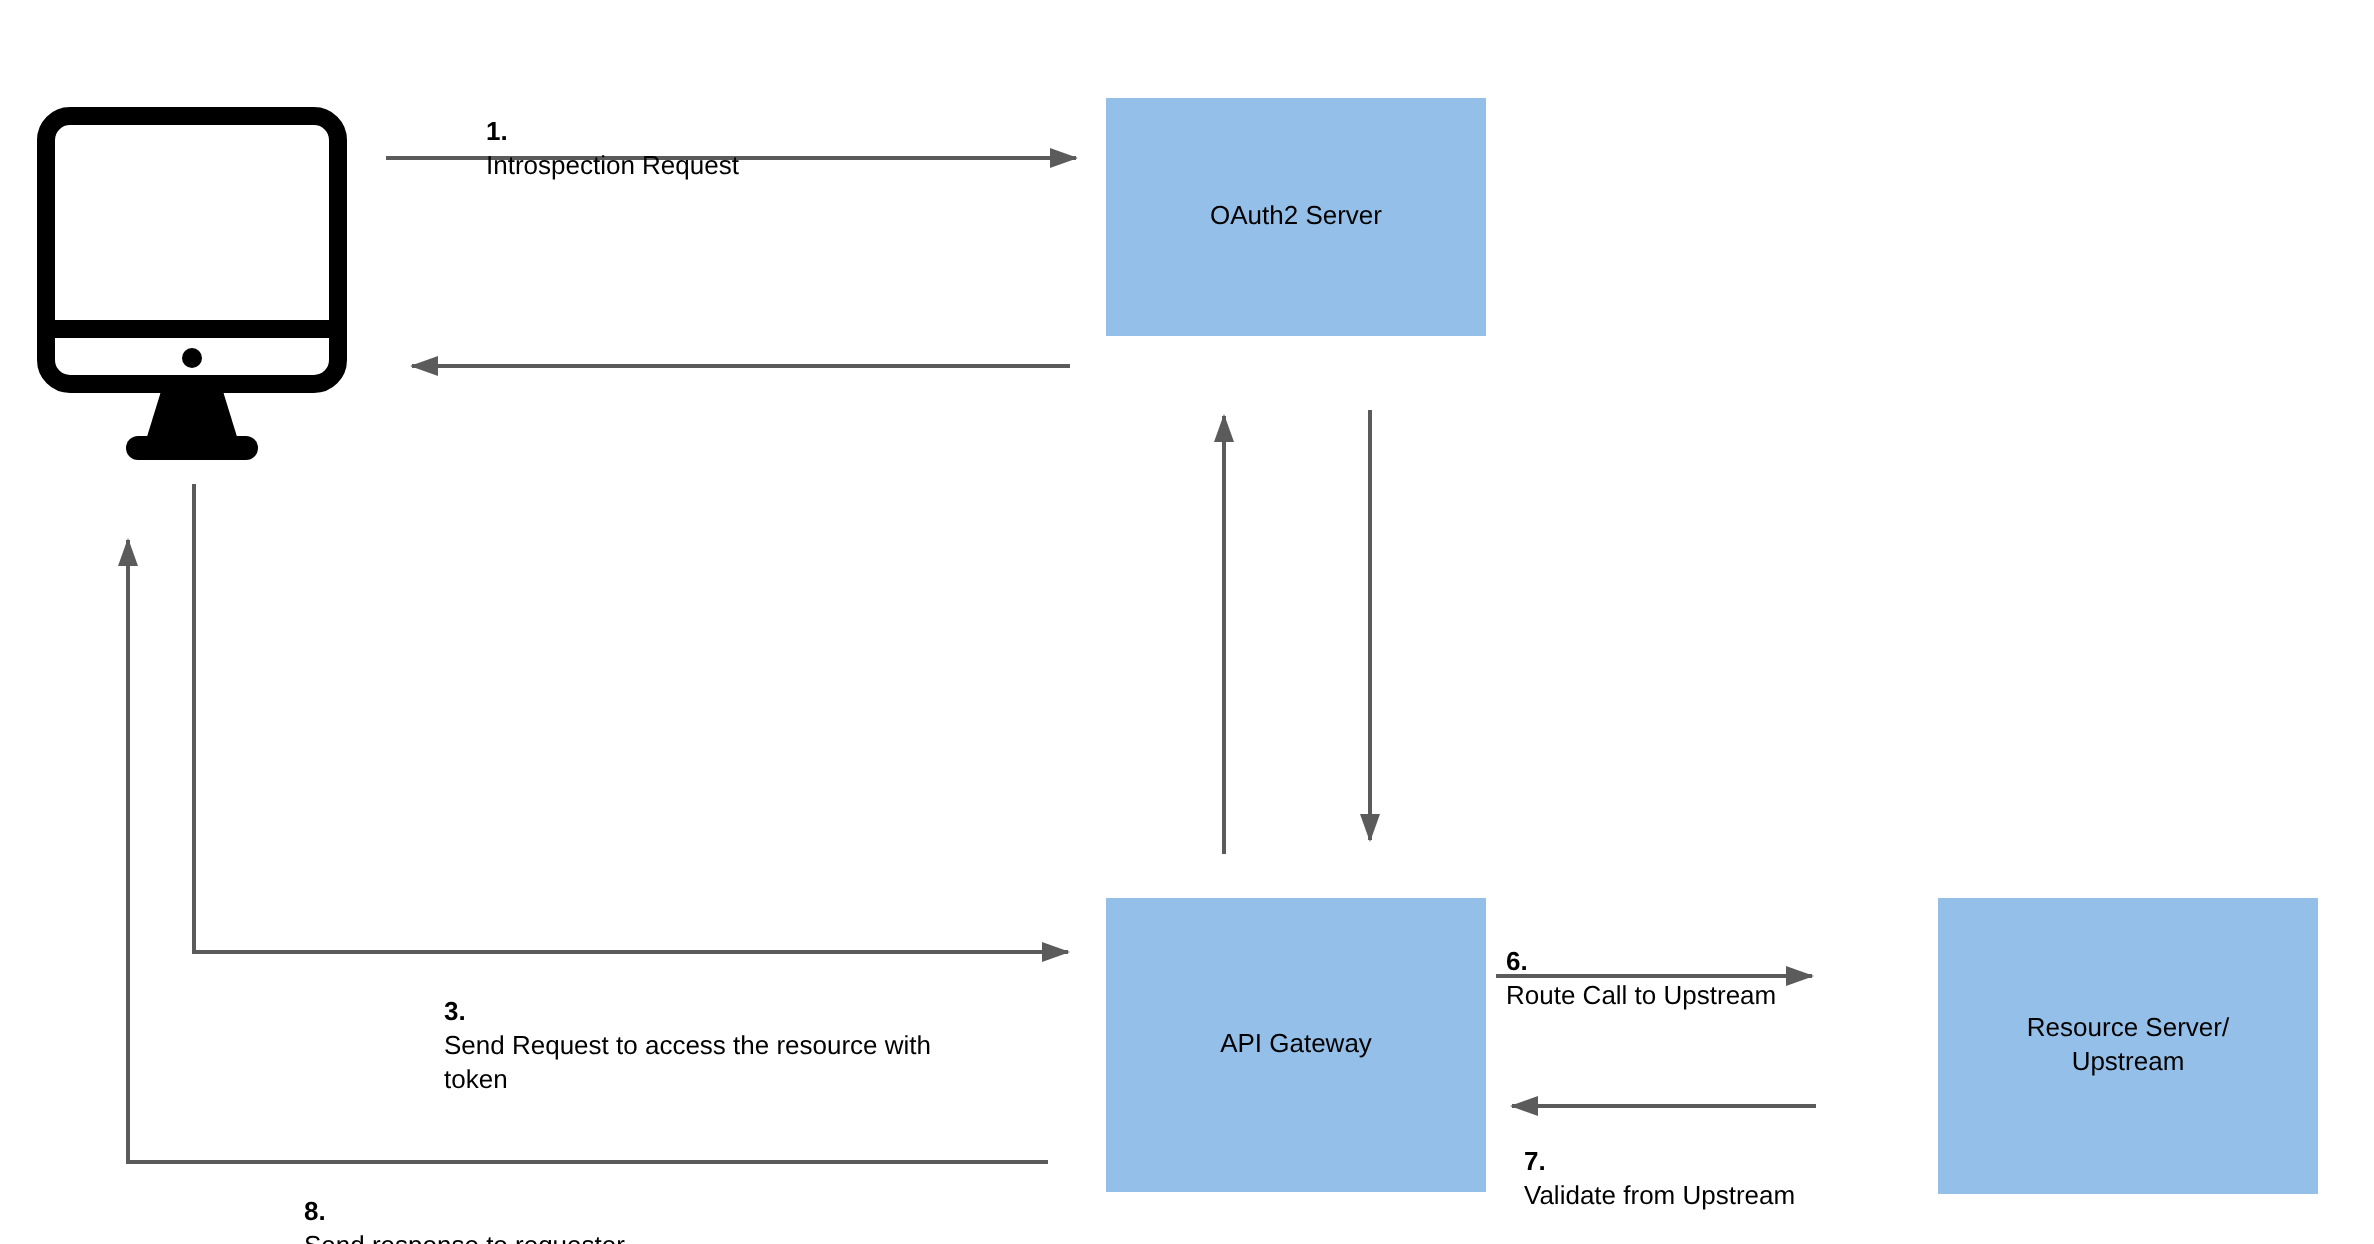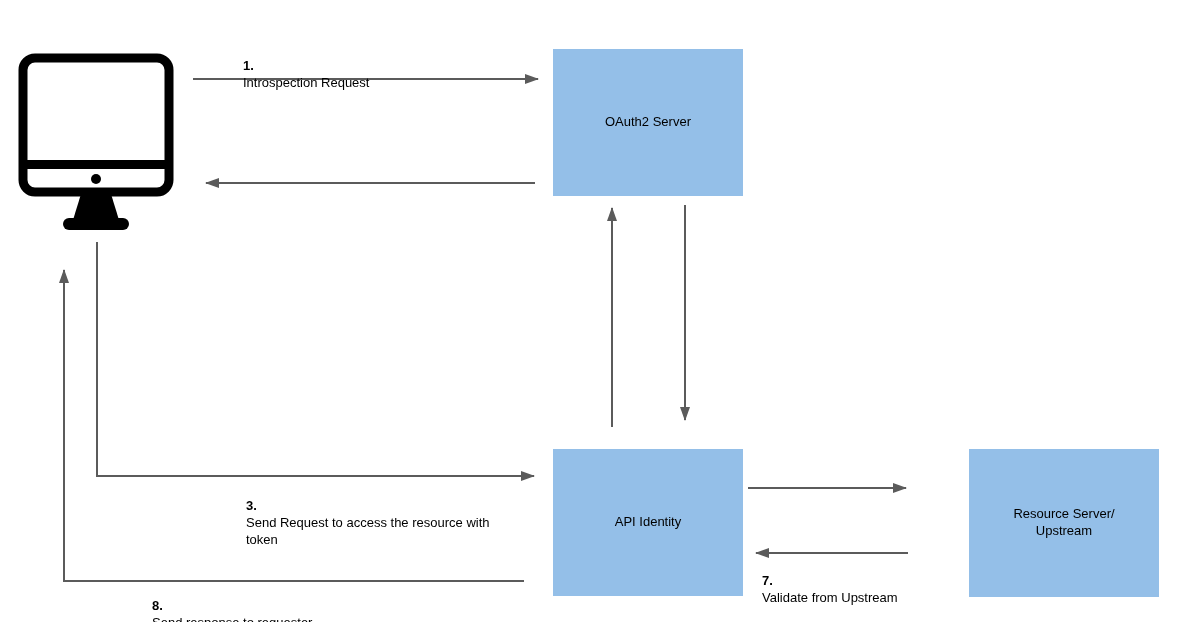--- a/index.html
+++ b/index.html
@@ -34,32 +34,32 @@
     background: var(--node-fill, #94bfe8);
     border: 1px solid var(--node-fill, #94bfe8);
     box-sizing: border-box;
     display: flex;
     align-items: center;
     justify-content: center;
     text-align: center;
     white-space: pre-line;
     line-height: 1.3;
   }
-  .node.oauth2   { left: 553px; top: 49px;  width: 190px; height: 147px; }
+  .node.oauth2   { left: 553px; top: 49px;  width: 190px; height: 119px; }
   .node.gateway  { left: 553px; top: 449px; width: 190px; height: 147px; }
   .node.resource { left: 969px; top: 449px; width: 190px; height: 148px; }
   .edge-label {
     position: absolute;
     white-space: pre-line;
     line-height: 1.3;
   }
   .edge-label b { font-weight: bold; }
   .el-1 { left: 243px; top: 41px; }
   .el-2 { left: 257px; top: 161px; }
-  .el-3 { left: 222px; top: 481px; margin-left: 24px; }
+  .el-3 { left: 222px; top: 481px; }
   .el-4 { left: 380px; top: 297px; }
   .el-5 { left: 722px; top: 289px; }
   .el-6 { left: 753px; top: 456px; }
   .el-7 { left: 762px; top: 556px; }
   .el-8 { left: 152px; top: 581px; }
   .client-icon {
     position: absolute;
     left: 15px;
     top: 52px;
     width: 160px;
@@ -93,21 +93,21 @@
     <circle cx="81" cy="127" r="5" fill="#000000"></circle>
     <path d="M66,142 L96,142 L104,168 L58,168 Z" fill="#000000"></path>
     <rect x="48" y="166" width="66" height="12" rx="6" fill="#000000"></rect>
   </svg>
 
   <div class="node oauth2">
     <span>OAuth2 Server</span>
   </div>
 
   <div class="node gateway">
-    <span>API Identity</span>
+    <span>API Gateway</span>
   </div>
 
   <div class="node resource">
     <span>Resource Server/
 Upstream</span>
   </div>
 
   <div class="edge-label el-1">
     <b>1.</b>
     <span>Introspection Request</span>
@@ -115,20 +115,24 @@
 
 
   <div class="edge-label el-3">
     <b>3.</b>
     <span>Send Request to access the resource with
 token</span>
   </div>
 
 
 
+  <div class="edge-label el-6">
+    <b>6.</b>
+    <span>Route Call to Upstream</span>
+  </div>
 
   <div class="edge-label el-7">
     <b>7.</b>
     <span>Validate from Upstream</span>
   </div>
 
   <div class="edge-label el-8">
     <b>8.</b>
     <span>Send response to requester</span>
   </div>

